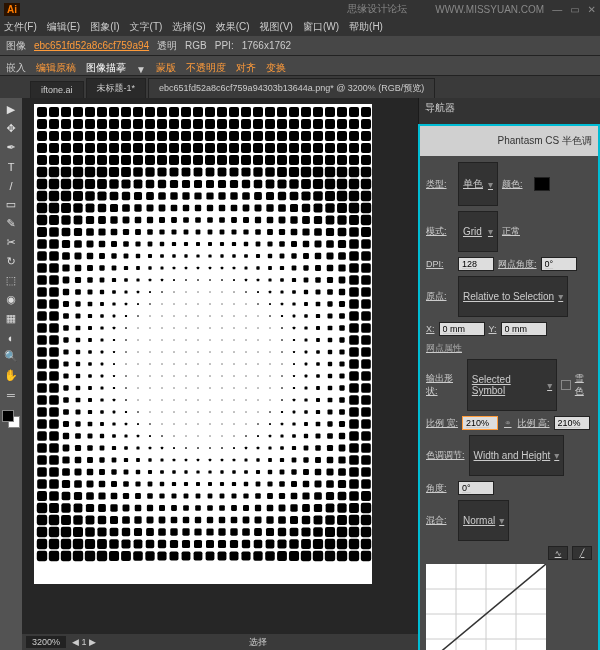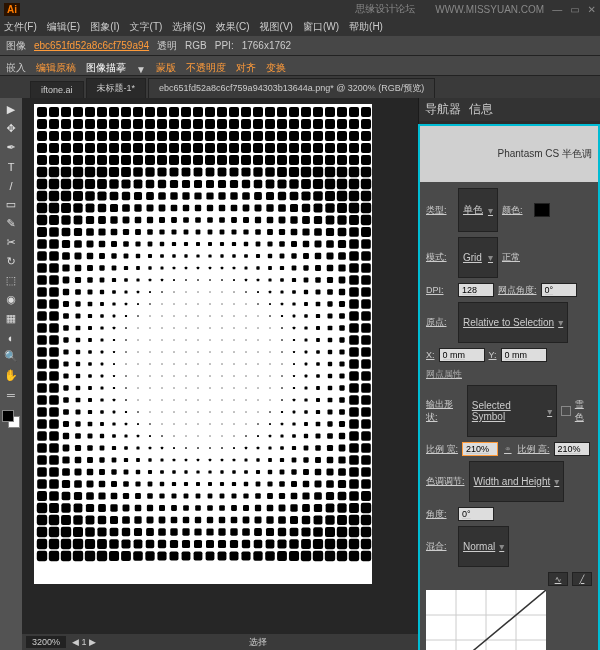--- a/index.html
+++ b/index.html
@@ -23,27 +23,27 @@
 .main { display: flex; height: 540px; }
 .lefttools { background: #535353; width: 22px; display: flex; flex-direction: column; padding: 2px 0; }
 .lefttools .t { height: 19px; display: flex; align-items: center; justify-content: center; color: #ddd; font-size: 11px; cursor: pointer; }
 .lefttools .sw { margin-top: 4px; position: relative; height: 24px; }
 .lefttools .sw .fg { position: absolute; width: 12px; height: 12px; background: #000; border: 1px solid #888; top: 2px; left: 2px; }
 .lefttools .sw .bg { position: absolute; width: 12px; height: 12px; background: #fff; border: 1px solid #888; top: 8px; left: 8px; }
 .canvas { flex: 1; background: #262626; position: relative; }
 .artboard { position: absolute; top: 6px; left: 12px; width: 338px; height: 480px; background: #fff; }
 .halftone { width: 100%; height: 100%; }
 .rightpanels { width: 182px; background: #3a3a3a; border-left: 1px solid #1a1a1a; }
-.ptab { background: #333; padding: 3px 6px; font-size: 12px; display: flex; gap: 8px; }
+.ptab { background: #333; padding: 3px 6px; font-size: 10px; display: flex; gap: 8px; flex-direction: column; }
 .ptab span { cursor: pointer; }
 .panel-strip { height: 36px; background: #2d2d2d; border-bottom: 1px solid #1a1a1a; display: flex; align-items: center; justify-content: center; }
 .panel-strip .tri { color: #888; font-size: 14px; }
 .bottom-panel { border-top: 1px solid #1a1a1a; }
 .phantasm { position: absolute; top: 124px; right: 0; width: 182px; background: #4a4a4a; border: 2px solid #00bcd4; font-size: 9px; }
-.phantasm .phead { background: #d0d0d0; color: #333; text-align: right; padding: 21px 6px; font-size: 10px; }
+.phantasm .phead { background: #d0d0d0; color: #333; text-align: right; padding: 8px 6px; font-size: 10px; }
 .phantasm .pbody { padding: 6px; text-decoration: underline; }
 .prow { display: flex; align-items: center; margin-bottom: 5px; gap: 4px; }
 .prow .plabel { color: #ccc; min-width: 28px; }
 .psel { background: #333; border: 1px solid #222; color: #ccc; padding: 14px 4px; font-size: 10px; display: inline-flex; align-items: center; min-width: 40px; }
 .psel .dd { margin-left: auto; padding-left: 4px; color: #888; }
 .pinput { background: #ddd; color: #000; border: 1px solid #222; padding: 1px 3px; font-size: 9px; width: 36px; }
 .pinput.hl { border: 1px solid #ff9b3a; }
 .swatch { width: 16px; height: 14px; border: 1px solid #222; display: inline-block; }
 .swatch.black { background: #000; }
 .swatch.white { background: #fff; }
@@ -58,21 +58,21 @@
 .curve-btns { display: flex; gap: 4px; justify-content: flex-end; margin-bottom: 2px; }
 .curve-btn { width: 20px; height: 14px; background: #333; border: 1px solid #222; display: flex; align-items: center; justify-content: center; font-size: 8px; cursor: pointer; }
 </style>
 </head>
 <body>
 
 <div class="titlebar">
   <span class="ai">Ai</span>
   <span class="spacer"></span>
   <span class="watermark">思缘设计论坛</span>
-  <span class="watermark" style="margin-left:20px">WWW.MISSYUAN.COM</span>
+  <span class="watermark" style="margin-left:28px">WWW.MISSYUAN.COM</span>
   <span class="winctrl">—</span>
   <span class="winctrl">▭</span>
   <span class="winctrl">✕</span>
 </div>
 
 <div class="menubar">
   <span>文件(F)</span>
   <span>编辑(E)</span>
   <span>图象(I)</span>
   <span>文字(T)</span>

